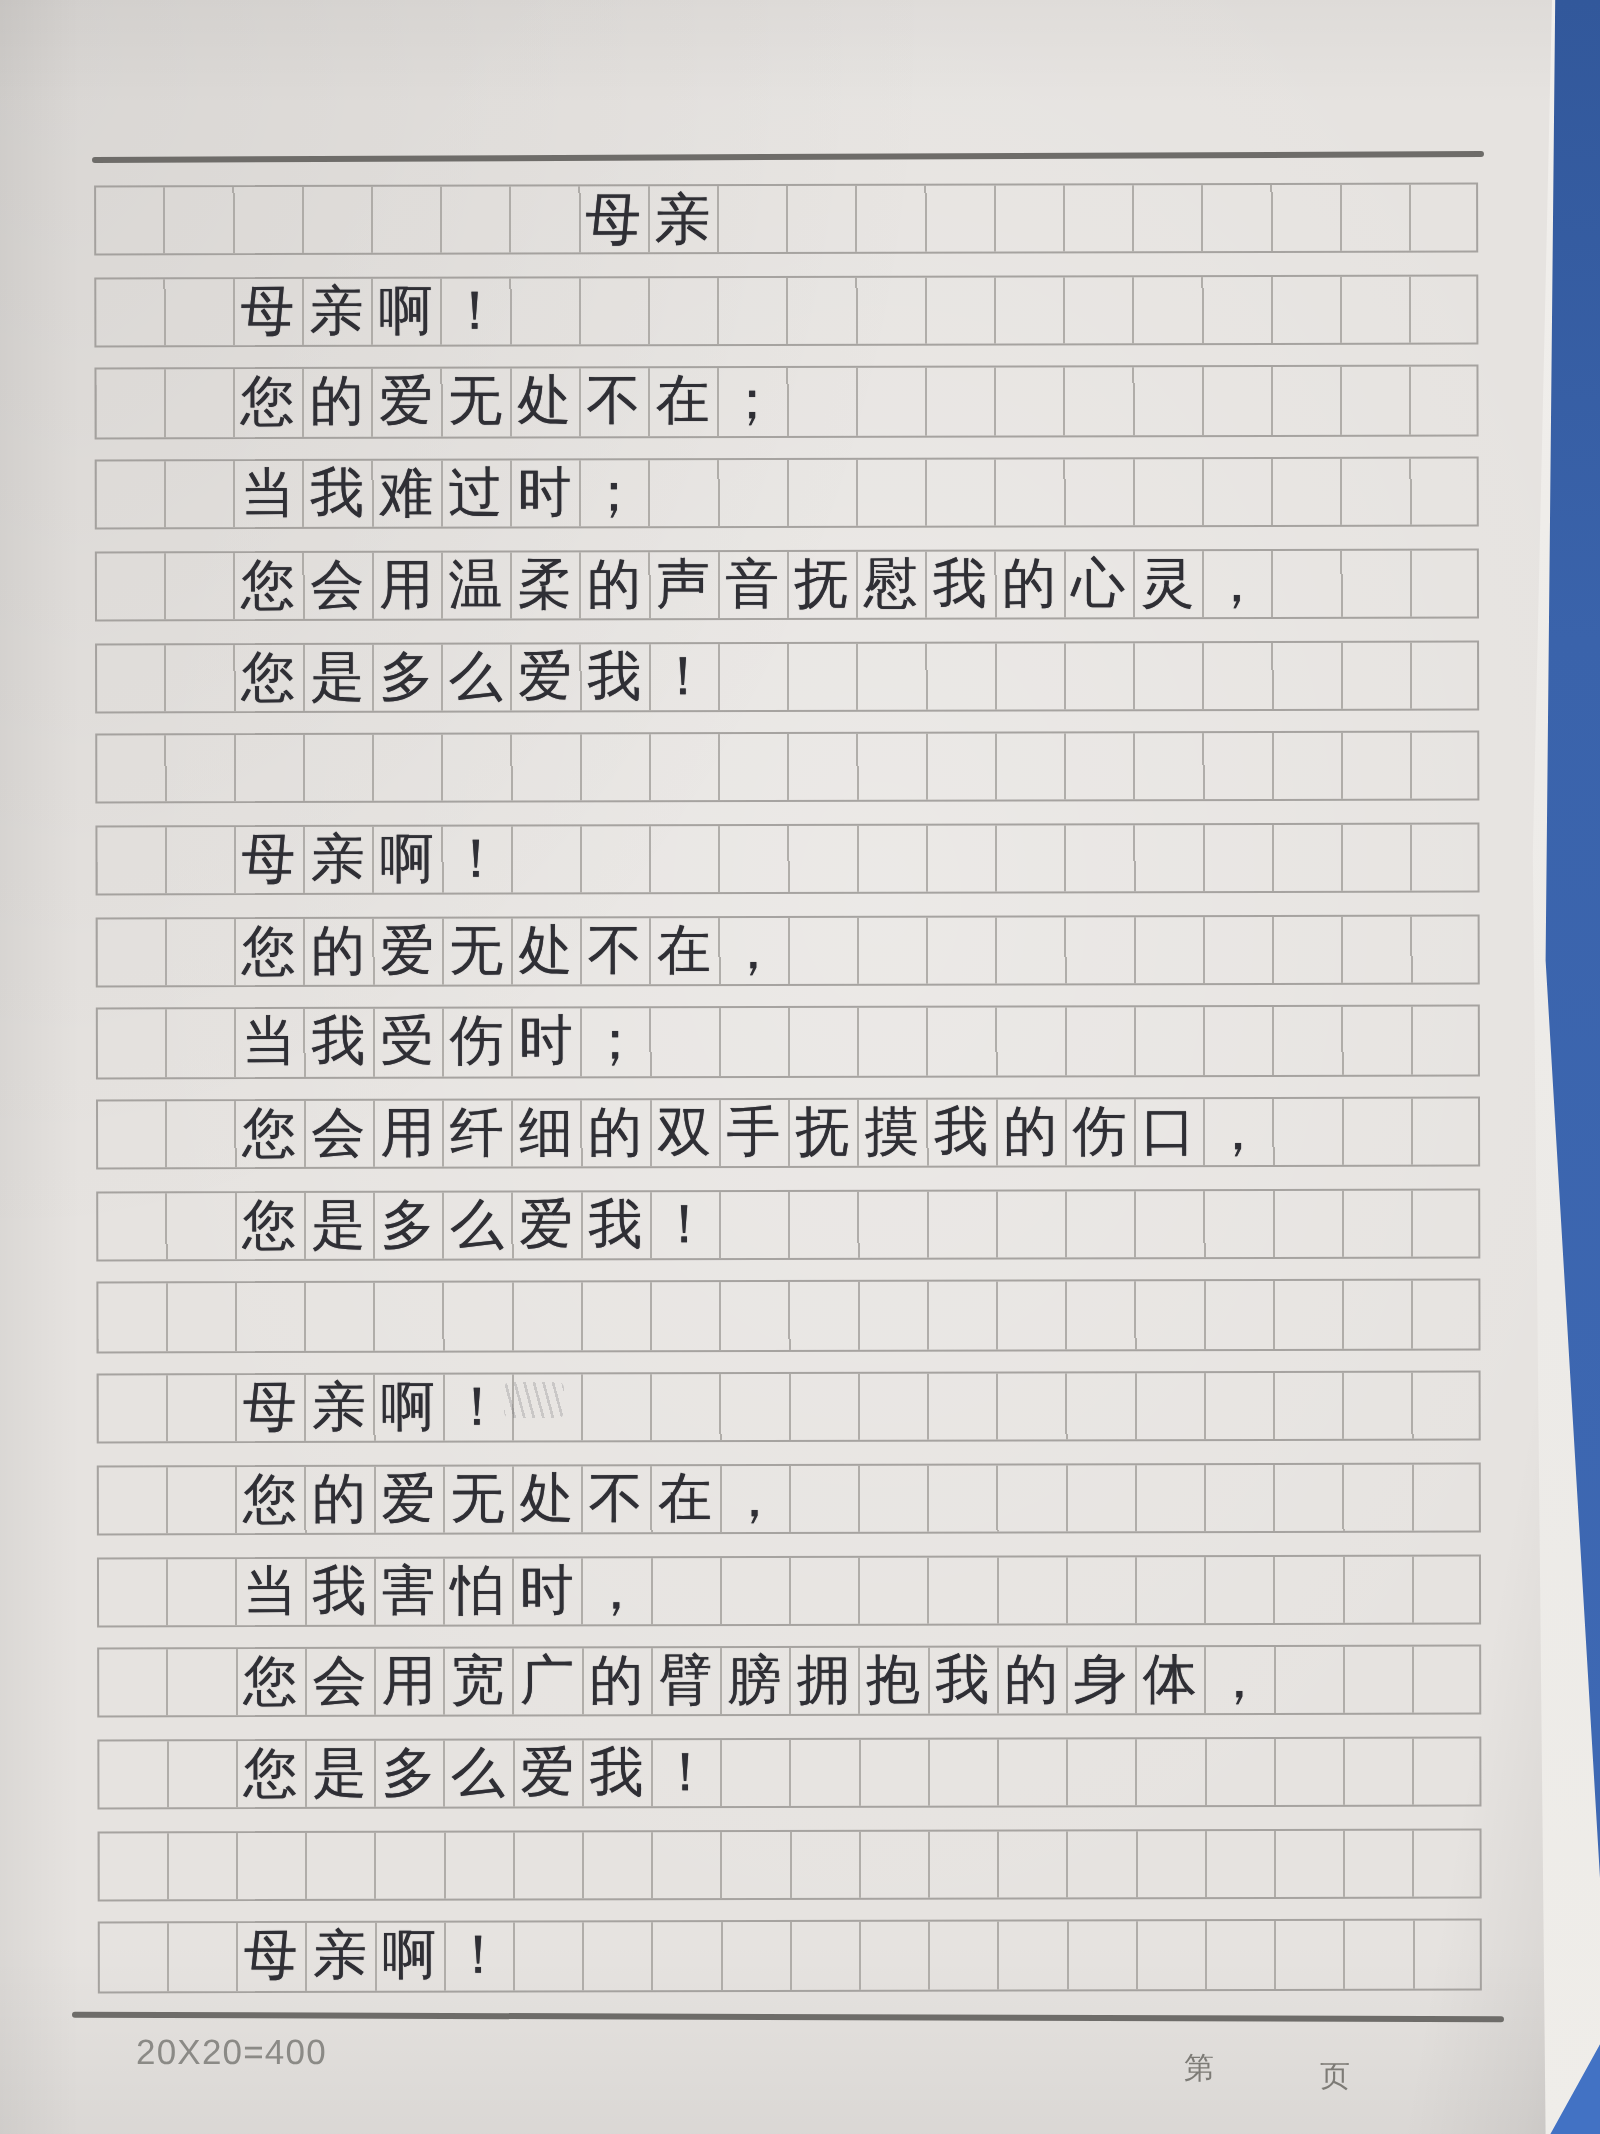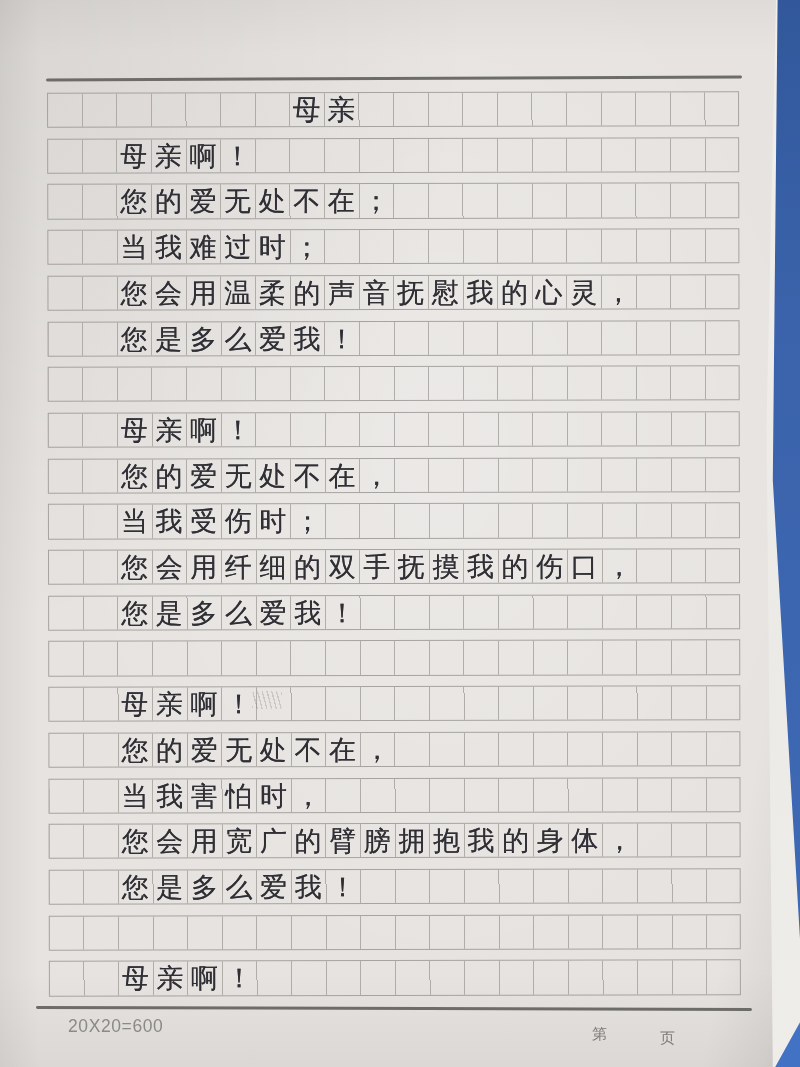--- a/index.html
+++ b/index.html
@@ -259,17 +259,17 @@
           <span class="hw-char">！</span>
         </div>
         <div class="text-line" style="left: 117.2px; top: 960.3px;">
           <span class="hw-char">母</span>
           <span class="hw-char">亲</span>
           <span class="hw-char">啊</span>
           <span class="hw-char">！</span>
         </div>
       </div>
     <div class="smudge"></div>
-    <div class="footer-spec">20X20=600</div>
+    <div class="footer-spec">20X20=400</div>
     <div class="page-char prefix">第</div>
     <div class="page-char suffix">页</div>
   </div>
 </div>
 
 </body></html>

